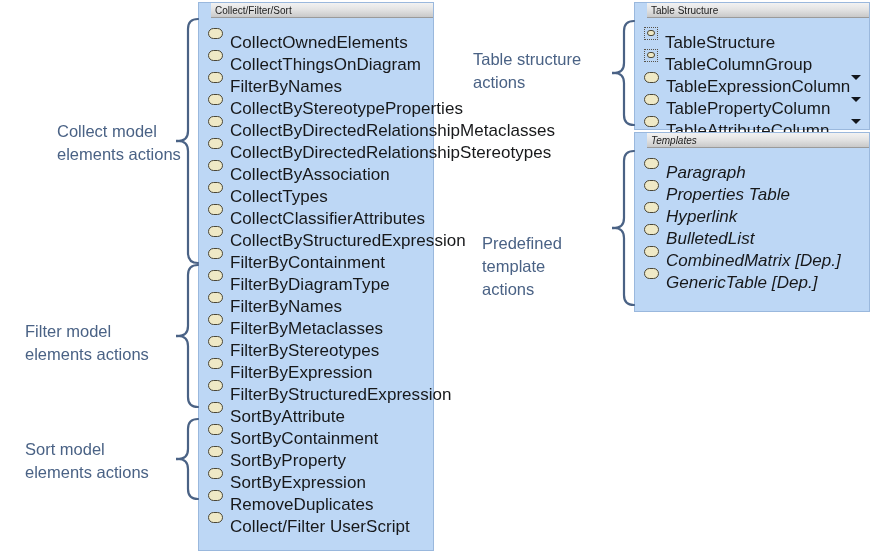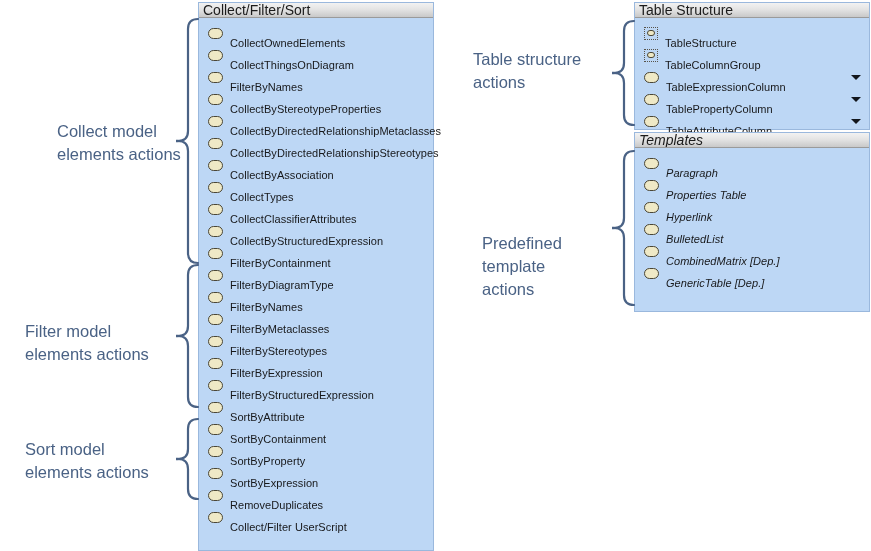--- a/index.html
+++ b/index.html
@@ -19,42 +19,43 @@
   .panel {
     position: absolute;
     background: #bdd7f5;
     border: 1px solid #9ab8dd;
     box-sizing: border-box;
   }
   .panel-header {
     height: 15px;
     background: linear-gradient(to bottom, #f2f2f2 0%, #e4e4e4 45%, #c9c9c9 100%);
     border-bottom: 1px solid #9a9a9a;
-    font-size: 14px;
+    font-size: 10px;
     color: #1b1b1b;
     line-height: 15px;
     padding-left: 4px;
     box-sizing: border-box;
     white-space: nowrap;
     overflow: hidden;
+    margin-left: 12px;
   }
   .panel-body {
     padding: 4px 0 4px 0;
   }
 
   .pal-row {
     display: flex;
     align-items: center;
     height: 22px;
     padding-left: 9px;
     box-sizing: border-box;
     position: relative;
   }
   .pal-label {
-    font-size: 11px;
+    font-size: 17px;
     color: #17181a;
     white-space: nowrap;
     letter-spacing: 0.05px;
     margin-top: 20px;
   }
 
   
   .icon-oval {
     width: 15px;
     height: 11px;

